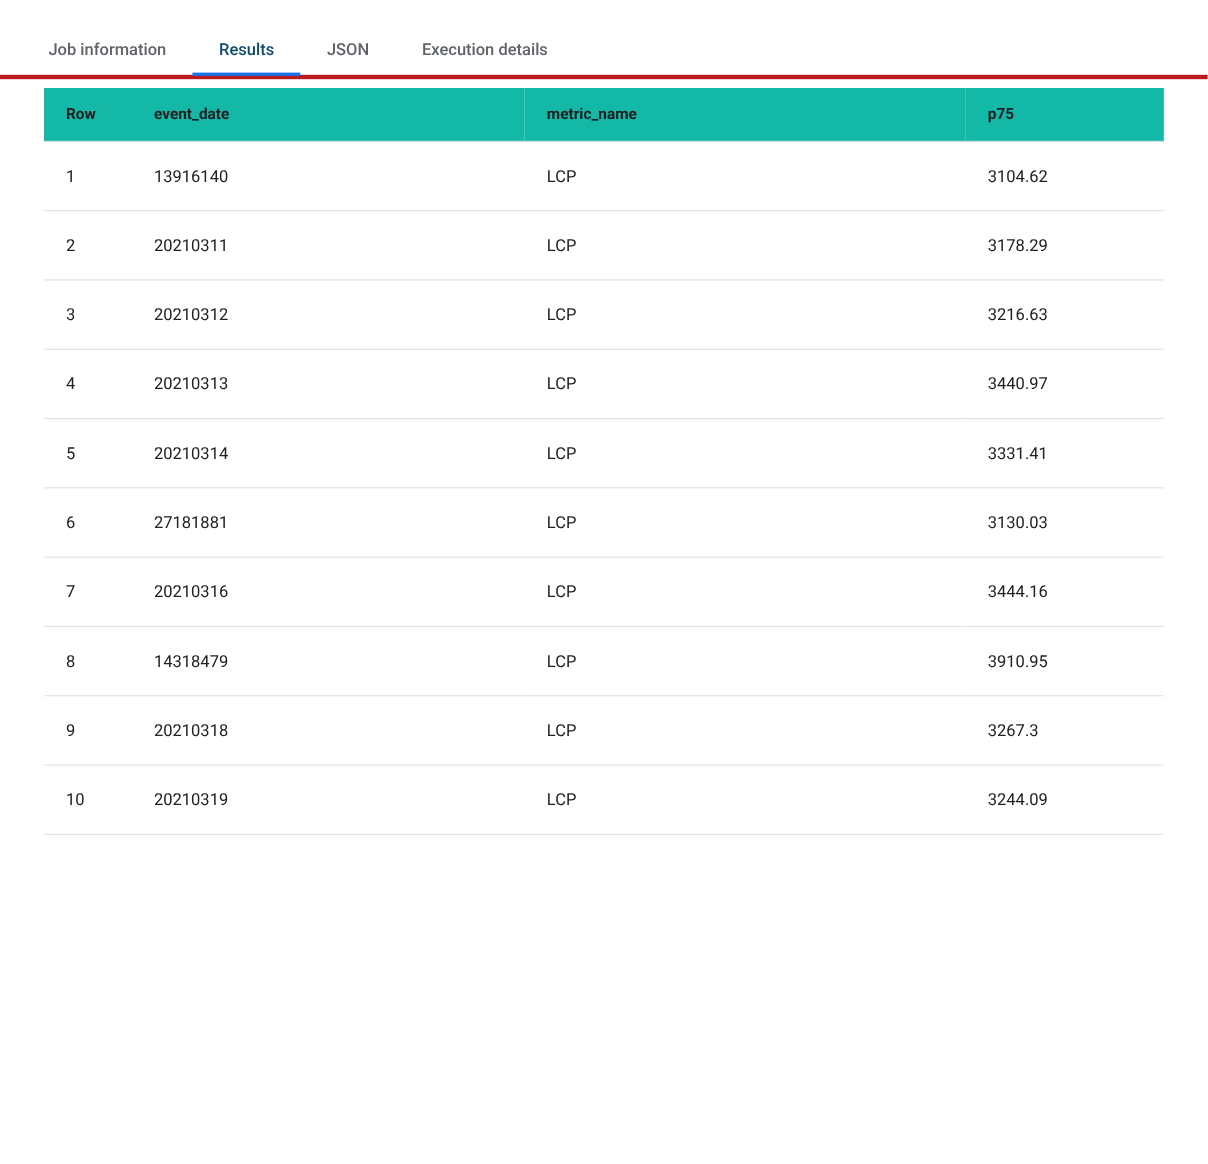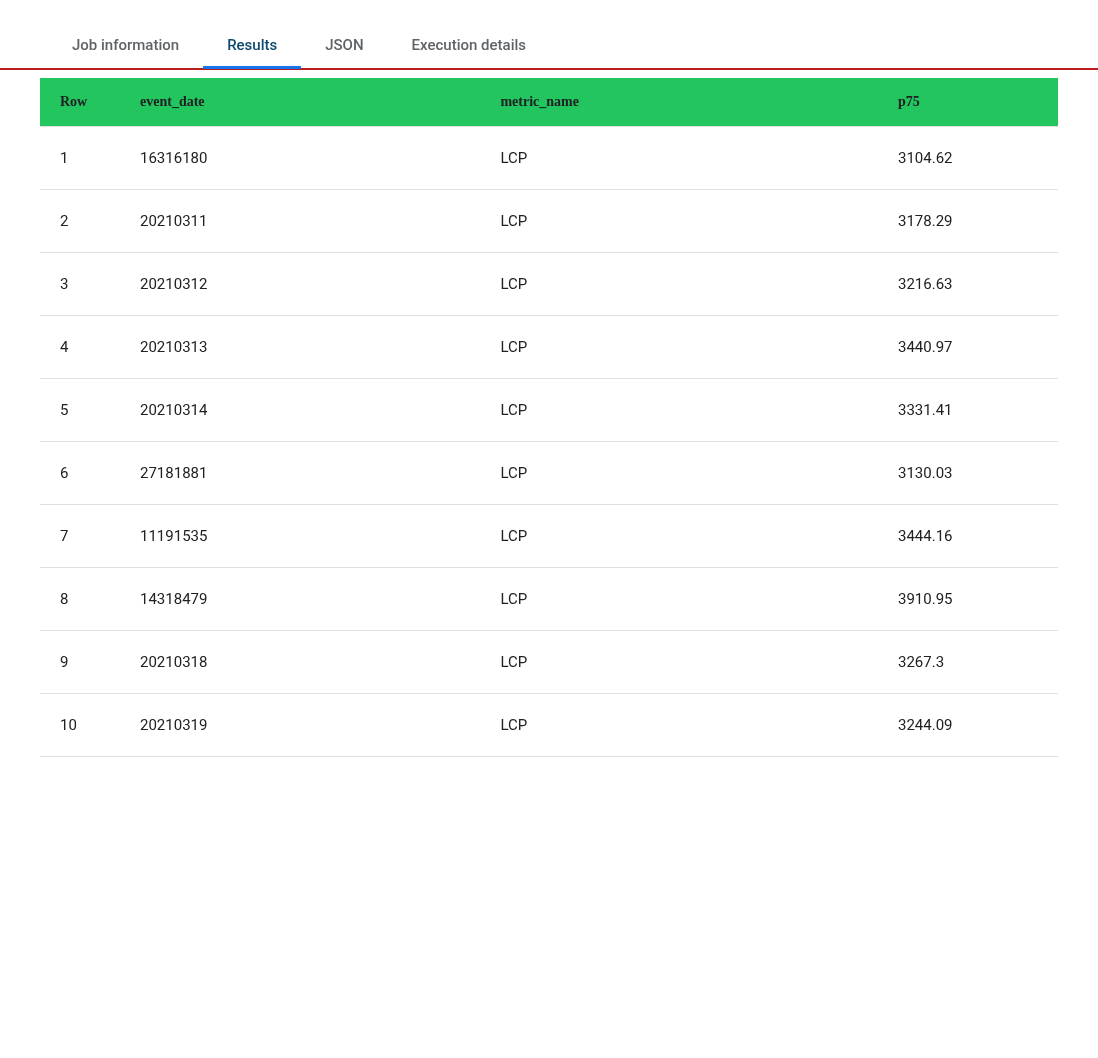--- a/index.html
+++ b/index.html
@@ -13,22 +13,22 @@
       background: #ffffff;
       color: #202124;
       font-size: 14px;
       width: 1098px;
       min-height: 1058px;
     }
 
     .tabs-container {
       display: flex;
       align-items: flex-end;
-      border-bottom: 2px solid #b91c1c;
-      padding: 0 48px;
+      border-bottom: 4px solid #b91c1c;
+      padding: 0 20px;
       padding-top: 24px;
     }
 
     .tab {
       padding: 12px 24px;
       font-size: 15px;
       font-weight: 500;
       color: #5f6368;
       cursor: pointer;
       border-bottom: 3px solid transparent;
@@ -45,22 +45,21 @@
       padding: 0 40px;
     }
 
     table {
       width: 100%;
       border-collapse: collapse;
       margin-top: 8px;
     }
 
     thead tr {
-      background: #22c55e;
-      font-family: Liberation Serif, serif;
+      background: #14b8a6;
     }
 
     thead th {
       text-align: left;
       padding: 16px 20px;
       font-weight: 700;
       font-size: 14px;
       color: #202124;
       border-bottom: 1px solid #e0e0e0;
     }
@@ -102,21 +101,21 @@
       <th class="col-row">Row</th>
           <th class="col-event_date">event_date</th>
           <th class="col-metric_name">metric_name</th>
           <th class="col-p75">p75</th>
         </tr>
     </thead>
     <tbody>
 
     <tr>
           <td>1</td>
-          <td>16316180</td>
+          <td>13916140</td>
           <td>LCP</td>
           <td>3104.62</td>
         </tr>
         <tr>
           <td>2</td>
           <td>20210311</td>
           <td>LCP</td>
           <td>3178.29</td>
         </tr>
         <tr>
@@ -138,21 +137,21 @@
           <td>3331.41</td>
         </tr>
         <tr>
           <td>6</td>
           <td>27181881</td>
           <td>LCP</td>
           <td>3130.03</td>
         </tr>
         <tr>
           <td>7</td>
-          <td>11191535</td>
+          <td>20210316</td>
           <td>LCP</td>
           <td>3444.16</td>
         </tr>
         <tr>
           <td>8</td>
           <td>14318479</td>
           <td>LCP</td>
           <td>3910.95</td>
         </tr>
         <tr>

